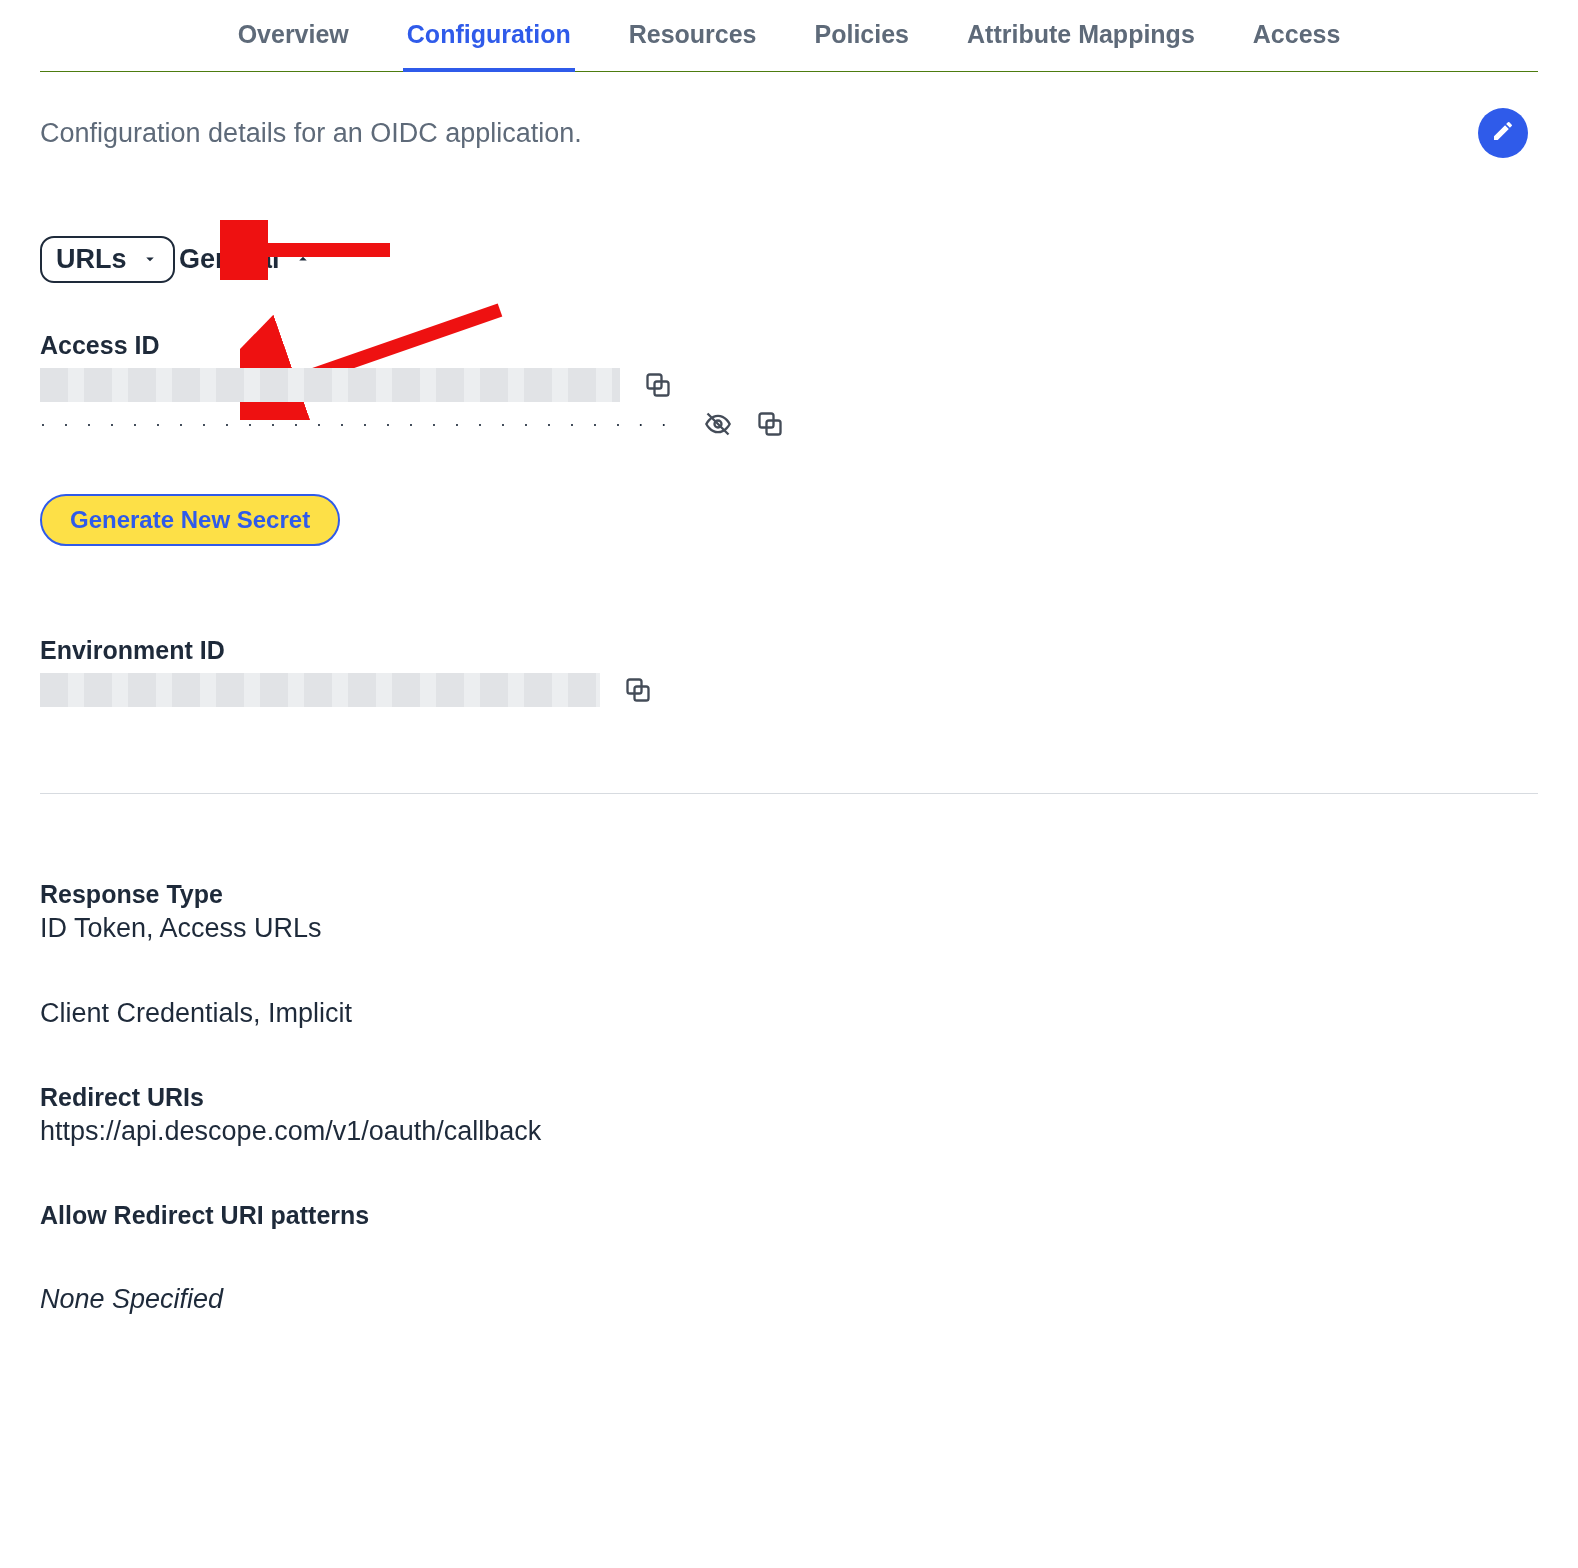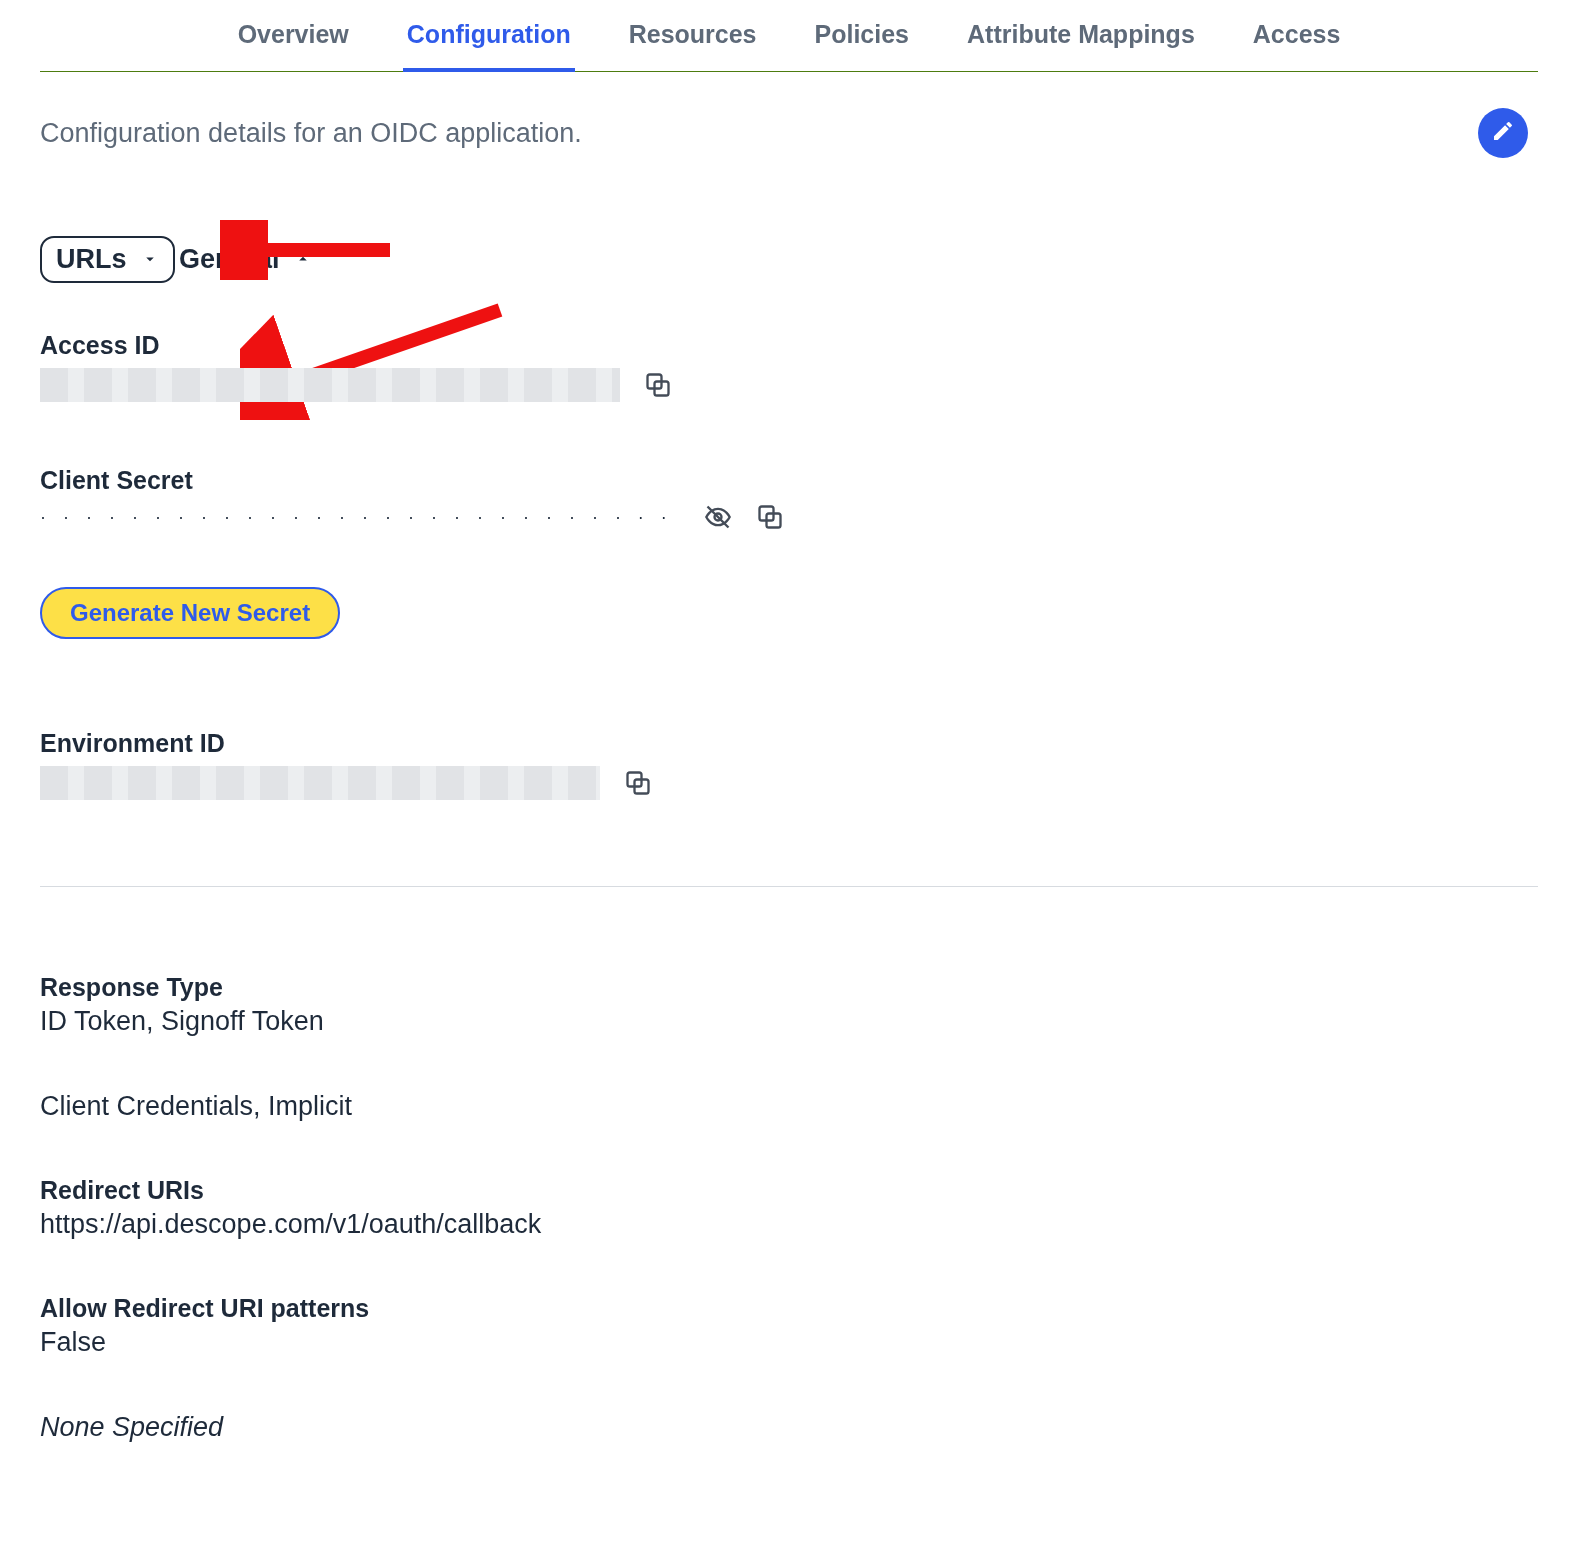--- a/index.html
+++ b/index.html
@@ -212,21 +212,20 @@
   <div class="field-row">
     <div class="redacted w1"></div>
     <span class="copy-icon">
       <svg viewBox="0 0 24 24">
           <rect x="9" y="9" width="12" height="12" rx="2"></rect>
           <rect x="3" y="3" width="12" height="12" rx="2"></rect>
         </svg>
     </span>
   </div>
 
-  <div class="field-label" style="margin-top:64px">Client Secret</div>
   <div class="field-row">
     <div class="secret-dots">· · · · · · · · · · · · · · · · · · · · · · · · · · · · · · · · · · · · · · · · · · · · · · · · · · · · · · · · · · · · · · · · · · · · · · · · · · · ·</div>
     <span class="eye-icon">
       <svg viewBox="0 0 24 24">
         <path d="M2 12s3.5-7 10-7 10 7 10 7-3.5 7-10 7S2 12 2 12z"></path>
           <circle cx="12" cy="12" r="3"></circle>
           <line x1="3" y1="3" x2="21" y2="21"></line>
       </svg>
     </span>
     <span class="copy-icon">
@@ -247,30 +246,29 @@
           <rect x="9" y="9" width="12" height="12" rx="2"></rect>
           <rect x="3" y="3" width="12" height="12" rx="2"></rect>
         </svg>
     </span>
   </div>
 
   <hr class="divider">
 
   <div class="kv-block">
     <div class="kv-label">Response Type</div>
-    <div class="kv-value">ID Token, Signoff Token</div>
+    <div class="kv-value">ID Token, Access URLs</div>
   </div>
   <div class="kv-block">
     <div class="kv-value">Client Credentials, Implicit</div>
   </div>
   <div class="kv-block">
     <div class="kv-label">Redirect URIs</div>
     <div class="kv-value">https://api.descope.com/v1/oauth/callback</div>
   </div>
   <div class="kv-block">
     <div class="kv-label">Allow Redirect URI patterns</div>
-    <div class="kv-value">False</div>
   </div>
   <div class="kv-block">
     <div class="kv-value italic">None Specified</div>
   </div>
 
 </div>
 
 </body></html>

